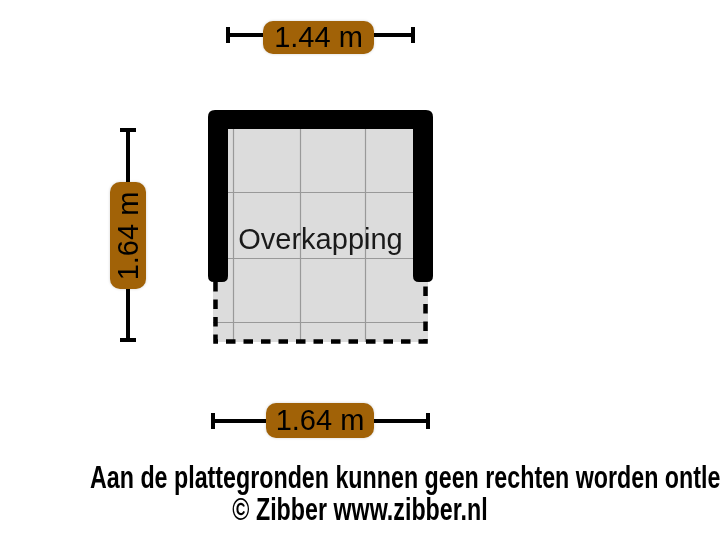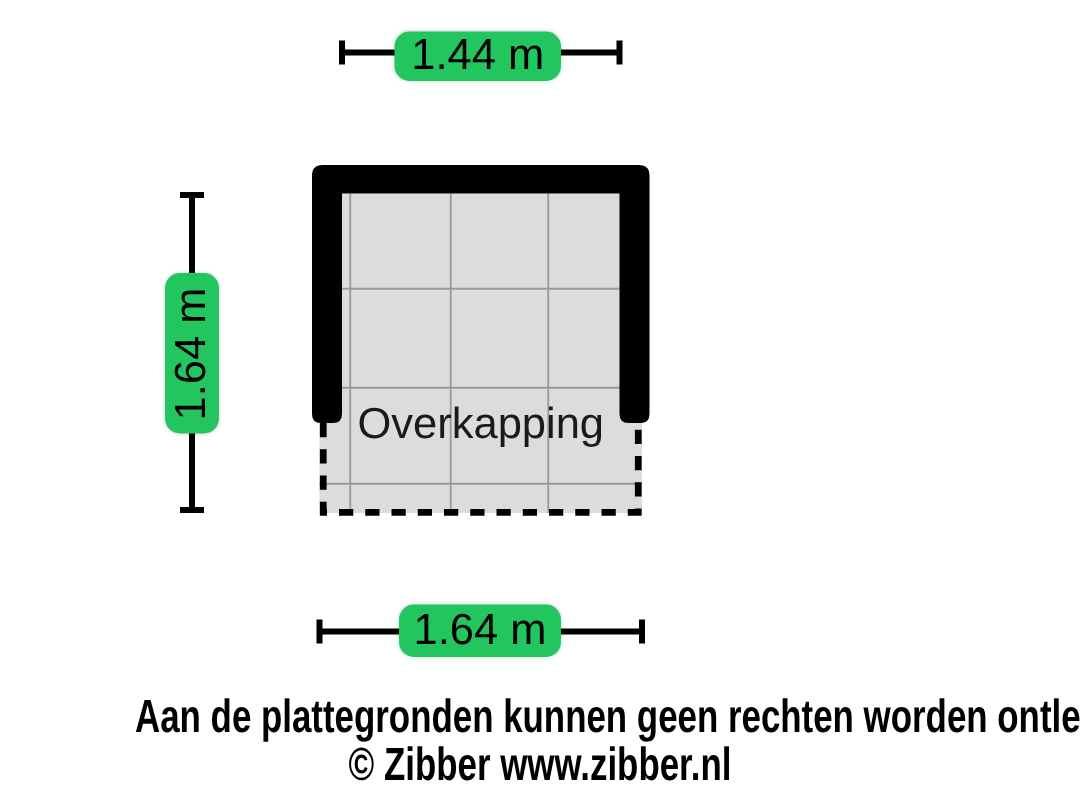--- a/index.html
+++ b/index.html
@@ -16,21 +16,21 @@
   }
   #plan-svg { position: absolute; left: 0; top: 0; }
 
   
   .dim-line { position: absolute; background: #000000; }
   .dim-tick { position: absolute; background: #000000; }
 
   
   .dim-label {
     position: absolute;
-    background: #22c55e;
+    background: #a16207;
     border-radius: 10px;
     box-shadow: 0 0 3px rgba(0,0,0,0.18);
     color: #000000;
     font-size: 29px;
     text-align: center;
     white-space: nowrap;
   }
   .dim-label.horizontal { line-height: 33px; }
   .dim-label.vertical span {
     position: absolute;
@@ -40,21 +40,20 @@
   }
 
   
   .room-label {
     position: absolute;
     left: 213px; top: 223px; width: 215px;
     text-align: center;
     font-size: 29px;
     color: #1a1a1a;
     white-space: nowrap;
-    margin-top: 44px;
   }
 
   
   .footer-line {
     position: absolute;
     left: 0; width: 720px;
     text-align: center;
     font-size: 31px;
     font-weight: bold;
     color: #000000;

